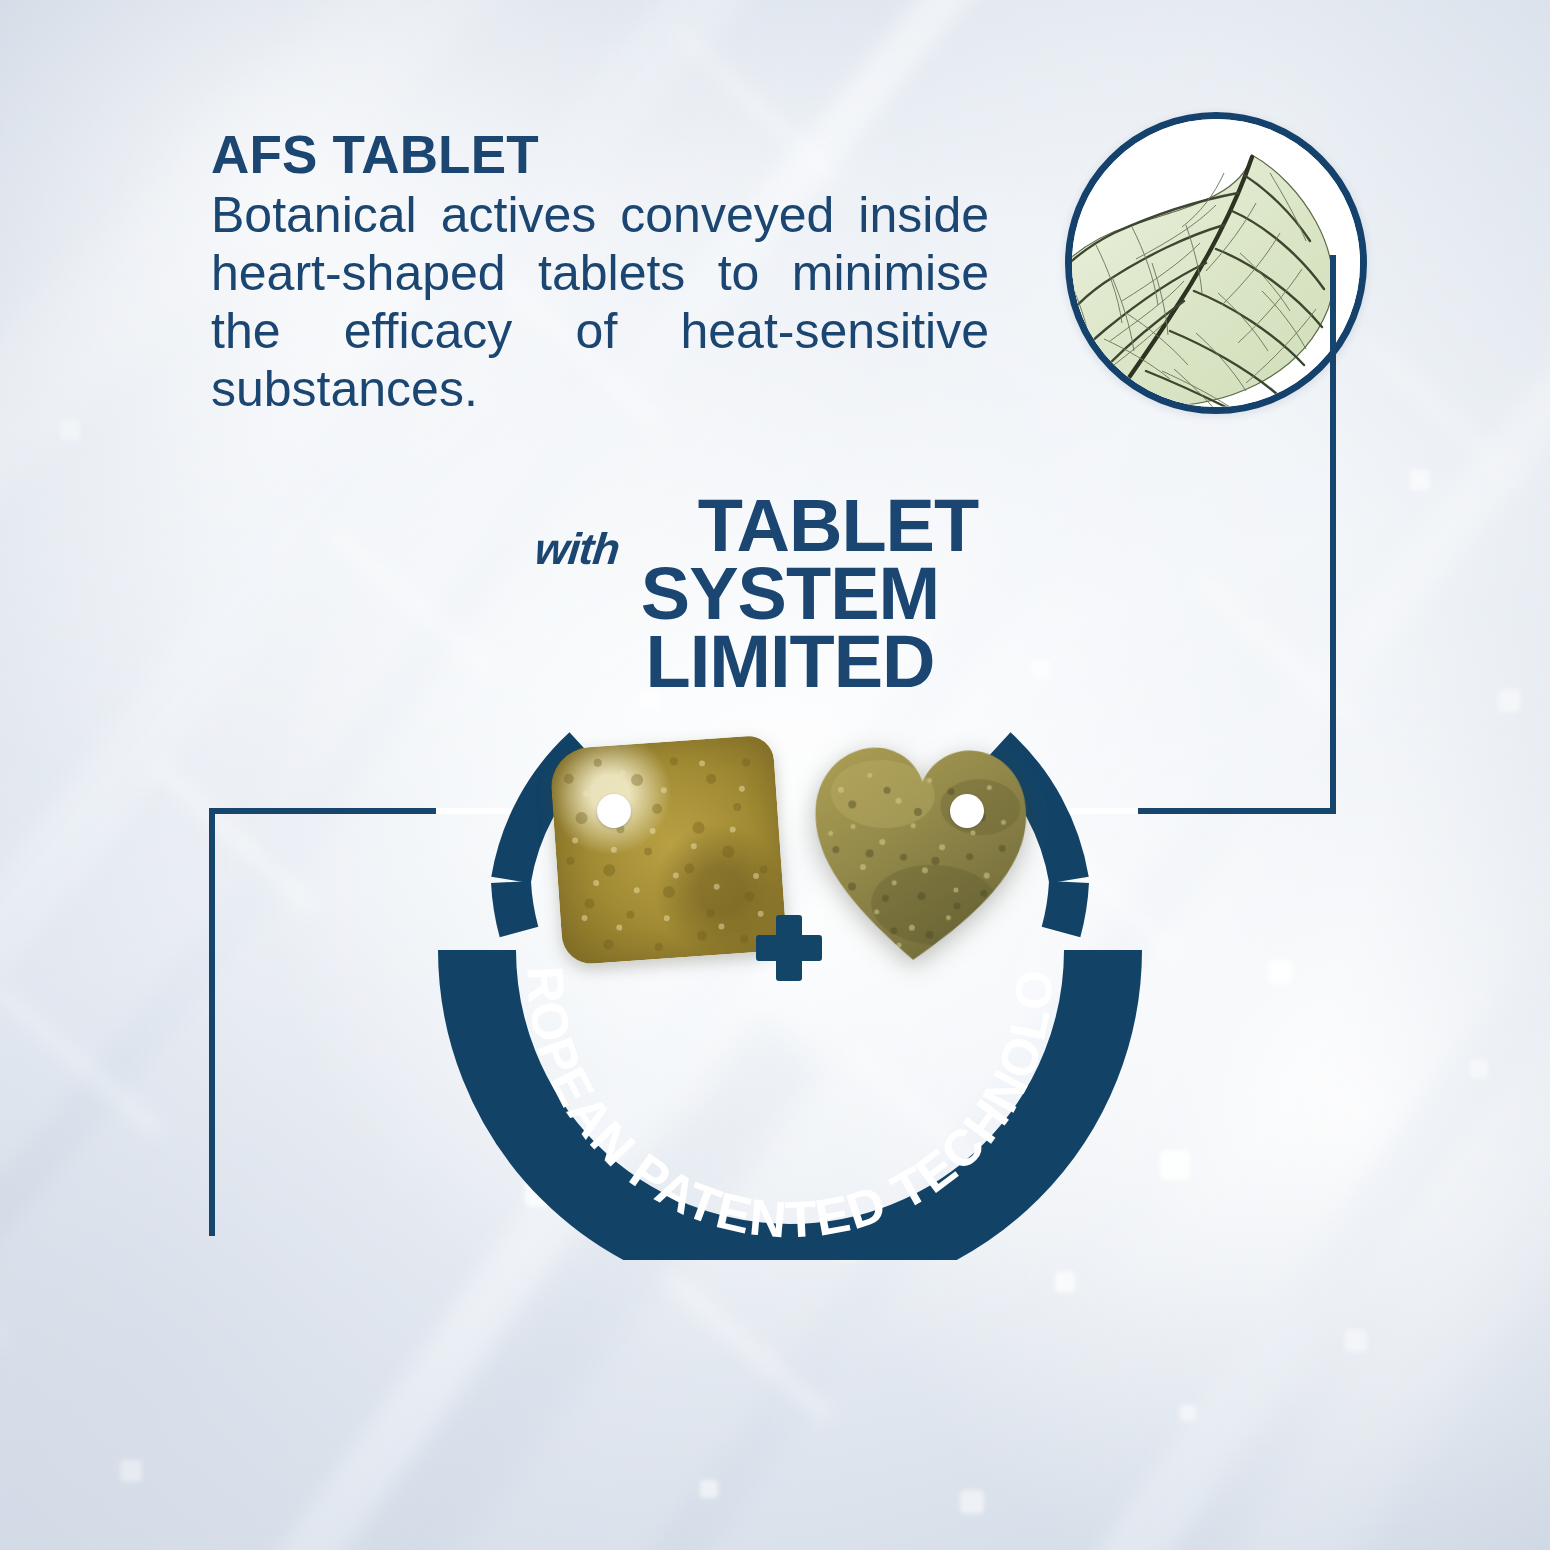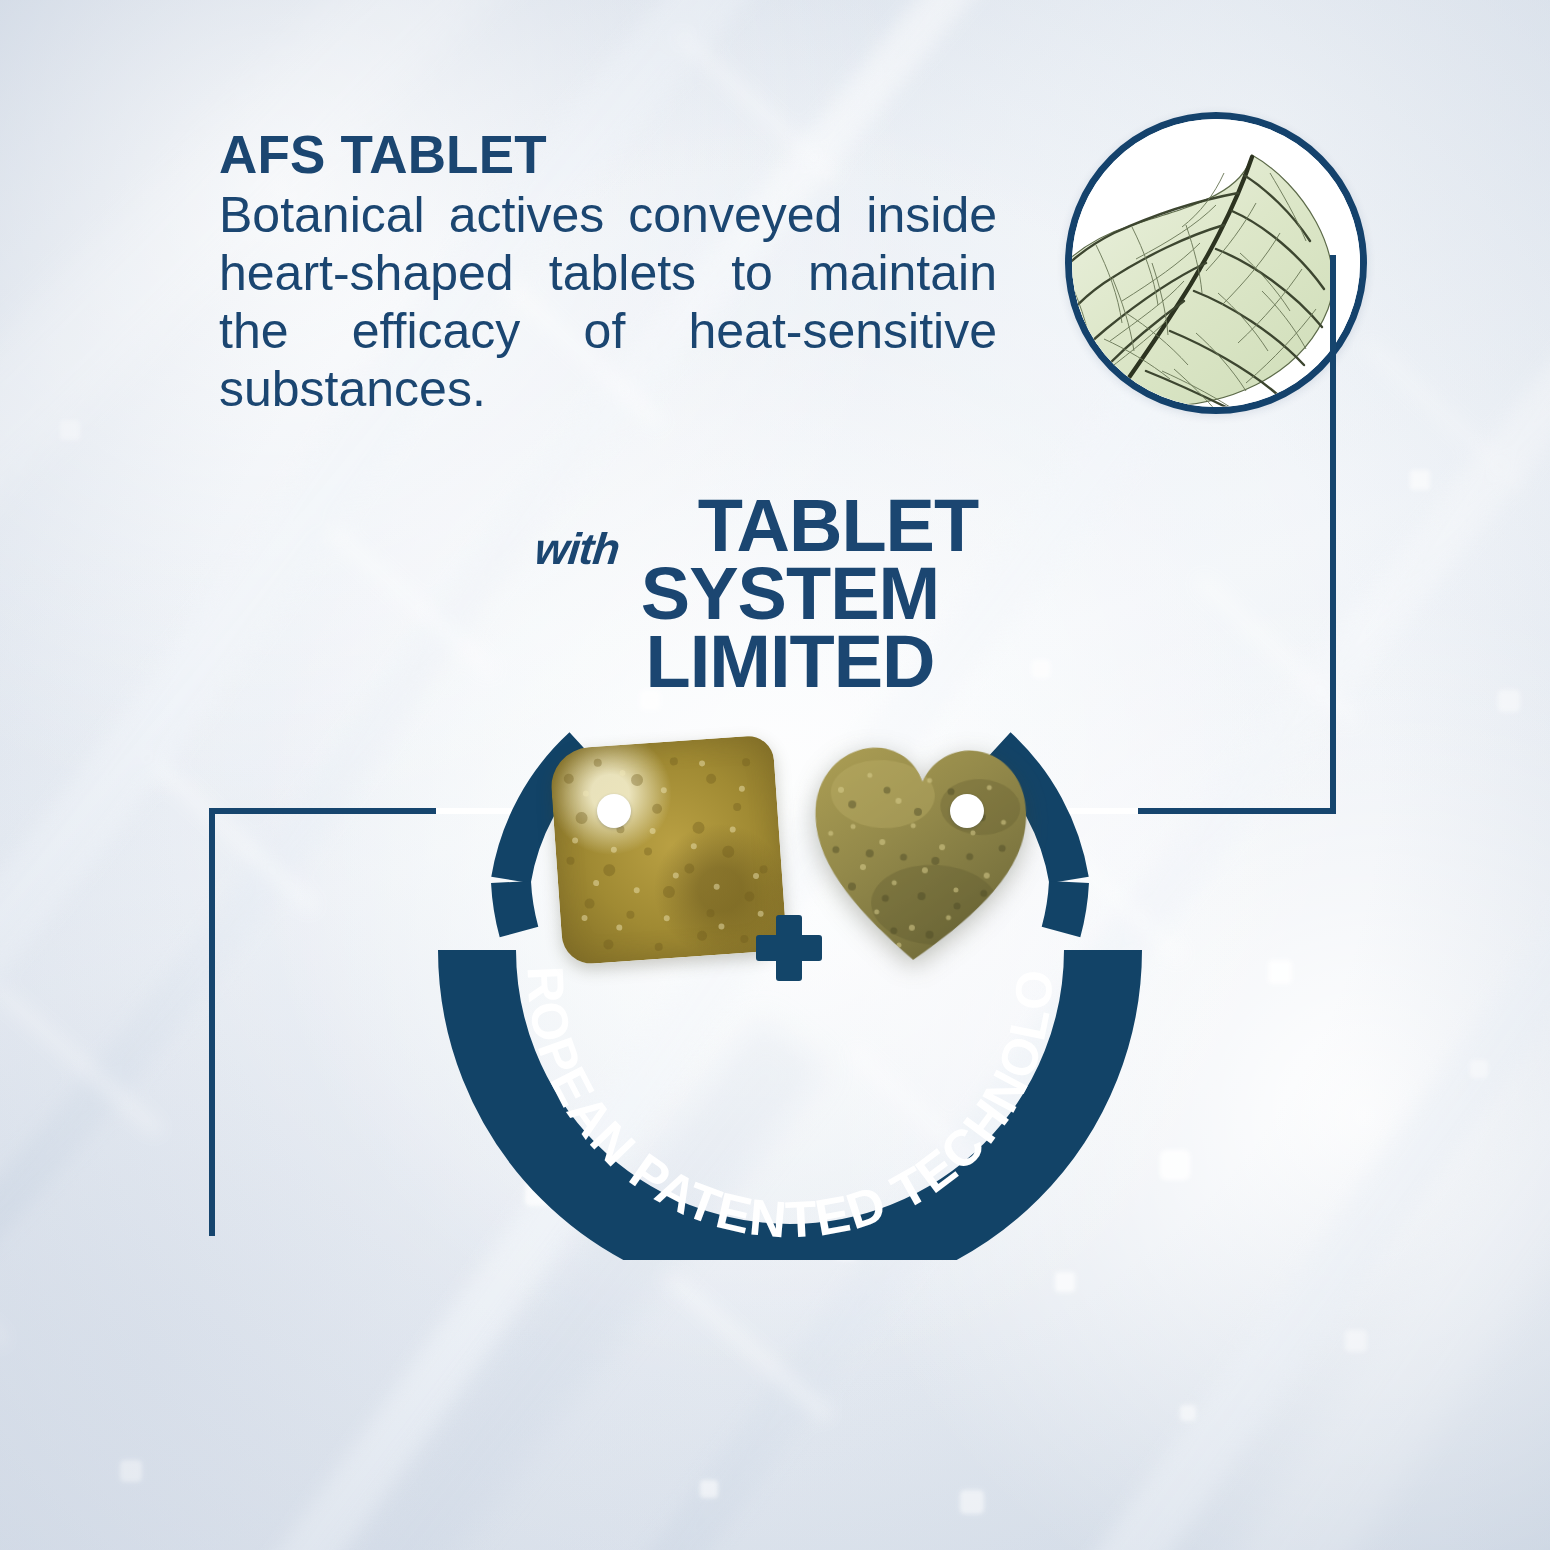--- a/index.html
+++ b/index.html
@@ -37,21 +37,21 @@
   
   .txt-block{position:absolute;color:#1b4671;}
   .txt-head{
     font-weight:bold;letter-spacing:.2px;line-height:1.02;
     font-stretch:condensed;
   }
   .txt-body{
     line-height:1.16;font-weight:500;
     text-align:justify;
   }
-  #afs-block{left:219px;top:128px;width:778px;}
+  #afs-block{left:211px;top:128px;width:778px;}
   #afs-title{font-size:53px;margin:0 0 4px 0;}
   #afs-body{font-size:50px;}
 
   #lif-block{left:211px;top:1272px;width:1062px;}
   #lif-title{font-size:53px;margin:0 0 4px 0;}
   #lif-body{font-size:50px;}
 
   
   #afs-headline{
     position:absolute;left:440px;top:492px;width:700px;height:220px;
@@ -199,21 +199,21 @@
         <rect x="60" y="420" width="20" height="20" rx="4" opacity=".6"></rect>
         <rect x="1498" y="690" width="22" height="22" rx="5" opacity=".7"></rect>
       </g>
     </svg>
   </div>
 
   <div class="vignette"></div>
 
   <div class="txt-block" id="afs-block">
     <div class="txt-head" id="afs-title">AFS TABLET</div>
-    <div class="txt-body" id="afs-body">Botanical actives conveyed inside heart-shaped tablets to maintain the efficacy of heat-sensitive substances.</div>
+    <div class="txt-body" id="afs-body">Botanical actives conveyed inside heart-shaped tablets to minimise the efficacy of heat-sensitive substances.</div>
   </div>
 
   <div id="leaf-badge">
     <svg width="300" height="300" viewBox="0 0 300 300">
       <defs>
         <clipPath id="circClip">
             <circle cx="150" cy="150" r="150"></circle>
           </clipPath>
         <linearGradient id="leafFill" x1="0" y1="0" x2="1" y2="1">
           <stop offset="0%" stop-color="#eef3e4"></stop>

